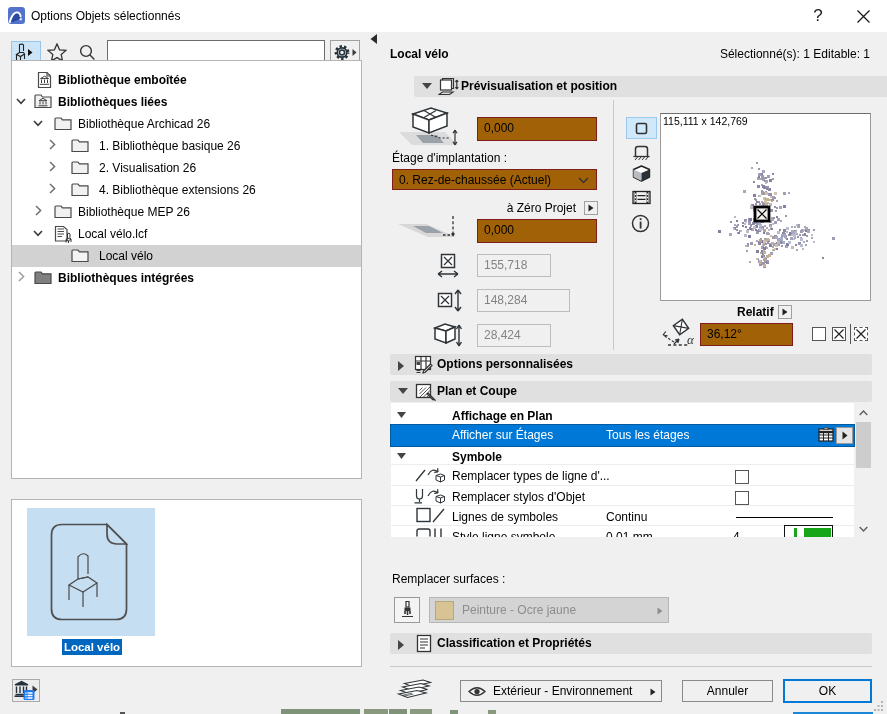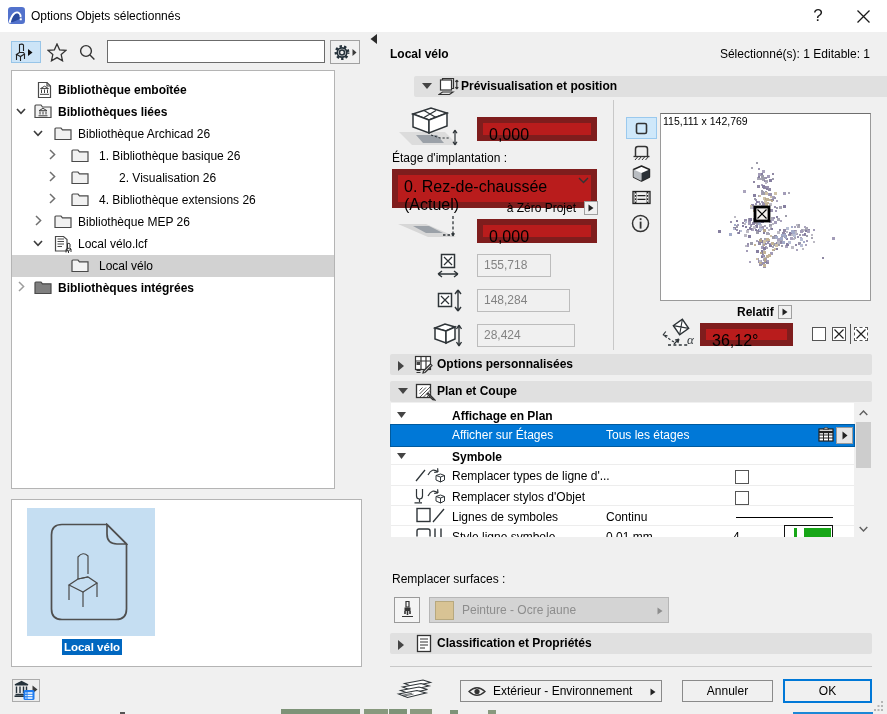--- a/index.html
+++ b/index.html
@@ -13,31 +13,31 @@
 .abs { position:absolute; }
 .bold { font-weight:bold; }
 
 #titlebar { left:0; top:0; width:887px; height:32px; background:#fff; }
 #title { left:31px; top:9px; font-size:12px; }
 #helpbtn { left:805px; top:4px; width:26px; height:24px; text-align:center; font-size:17px; line-height:24px; color:#1a1a1a; }
 #chairbtn { left:11px; top:41px; width:30px; height:22px; background:#cce4f7; border:1px solid #98c5e8; }
 #gearbtn { left:330px; top:40px; width:30px; height:24px; border:1px solid #a0a0a0; background:#f0f0f0; }
 #searchbox { left:107px; top:40px; width:218px; height:23px; background:#fff; border:1px solid #6b6b6b; }
 
-#treepanel { left:11px; top:70px; width:324px; height:419px; background:#fff; border:1px solid #b4b4b4; overflow:hidden;padding-left:36px; }
+#treepanel { left:11px; top:60px; width:351px; height:419px; background:#fff; border:1px solid #b4b4b4; overflow:hidden;padding-left:36px; }
 #prevpanel { left:11px; top:499px; width:351px; height:168px; background:#fff; border:1px solid #b4b4b4; }
 .trow { position:absolute; left:0; width:349px; height:22px; line-height:22px; white-space:nowrap; }
 .trow .lbl { position:absolute; top:0; }
 .sel { background:#d2d2d2; }
 
 .hdrbar { left:390px; width:482px; height:21px; background:#e0e0e0; border-radius:2px; }
 .hdrbar .htxt { position:absolute; left:47px; top:3px; font-weight:bold; }
 .hdrbar .aro { position:absolute; left:8px; top:7px; }
 .hdrbar .ico { position:absolute; left:24px; top:1px; }
-.fld { position:absolute; background:#b91c1c; border:6px solid #7f1d1d; font-size:16px; padding:3px 0 0 6px; }
+.fld { position:absolute; background:#a16207; border:1px solid #7f1d1d; font-size:12px; padding:3px 0 0 6px; }
 .dfld { position:absolute; background:#f0f0f0; border:1px solid #bcbcbc; color:#838383; font-size:12px; padding:3px 0 0 6px; }
 .smallbtn { position:absolute; background:#f0f0f0; border:1px solid #a0a0a0; }
 </style>
 </head>
 <body>
 <div id="win">
 
   <div id="titlebar" class="abs"></div>
   <svg class="abs" style="left:8px; top:7px;" width="17" height="17" viewBox="0 0 17 17">
     <rect x="0" y="0" width="17" height="17" rx="3.2" fill="#5272cc"></rect>
@@ -88,21 +88,21 @@
       </div>
     <div class="trow" style="top:30px;">
         <span class="lbl bold" style="left:46px;">Bibliothèques liées</span>
       </div>
     <div class="trow" style="top:52px;">
         <span class="lbl" style="left:66px;">Bibliothèque Archicad 26</span>
       </div>
     <div class="trow" style="top:74px;">
         <span class="lbl" style="left:87px;">1. Bibliothèque basique 26</span>
       </div>
-    <div class="trow" style="top:96px;margin-left:20px;">
+    <div class="trow" style="top:96px;">
         <span class="lbl" style="left:87px;">2. Visualisation 26</span>
       </div>
     <div class="trow" style="top:118px;">
         <span class="lbl" style="left:87px;">4. Bibliothèque extensions 26</span>
       </div>
     <div class="trow" style="top:140px;">
         <span class="lbl" style="left:66px;">Bibliothèque MEP 26</span>
       </div>
     <div class="trow" style="top:162px;">
         <span class="lbl" style="left:66px;text-align:right;">Local vélo.lcf</span>
@@ -275,33 +275,33 @@
       </svg>
     <svg class="ico" width="22" height="19" viewBox="0 0 22 19">
       <rect x="3.5" y="1.5" width="13" height="16" fill="#fff" stroke="#333" stroke-width="1.3"></rect>
       <path d="M6 5 L14 5 M6 8 L14 8 M6 11 L14 11 M6 14 L11 14" stroke="#333" stroke-width="1.2"></path>
     </svg>
     <span class="htxt">Classification et Propriétés</span>
     </div>
 
   <div class="fld" style="left:477px; top:117px; width:120px; height:24px;">0,000</div>
   <div class="abs" style="left:392px; top:151px;">Étage d'implantation :</div>
-  <div class="fld" style="left:392px; top:169px; width:205px; height:39px;">0. Rez-de-chaussée (Actuel)</div>
+  <div class="fld" style="left:392px; top:169px; width:205px; height:21px;">0. Rez-de-chaussée (Actuel)</div>
   <svg class="abs" style="left:578px; top:177px;" width="11" height="7" viewBox="0 0 11 7">
       <path d="M1 1 L5.5 5.6 L10 1" fill="none" stroke="#333" stroke-width="1.4"></path>
     </svg>
   <div class="abs" style="left:470px; top:201px; width:106px; text-align:right;">à Zéro Projet</div>
   <div class="smallbtn" style="left:584px; top:201px; width:14px; height:14px;"></div>
   <svg class="abs" style="left:588px; top:204px;" width="6" height="8" viewBox="0 0 6 8">
       <path d="M0.5 0.5 L5.5 4 L0.5 7.5 Z" fill="#222"></path>
     </svg>
   <div class="fld" style="left:477px; top:219px; width:120px; height:24px;">0,000</div>
   <div class="dfld" style="left:477px; top:254px; width:74px; height:23px;">155,718</div>
   <div class="dfld" style="left:477px; top:289px; width:93px; height:23px;">148,284</div>
-  <div class="dfld" style="left:477px; top:324px; width:98px; height:23px;">28,424</div>
+  <div class="dfld" style="left:477px; top:324px; width:74px; height:23px;">28,424</div>
   <div class="abs" style="left:613px; top:100px; width:1px; height:250px; background:#c8c8c8;"></div>
 
   <svg class="abs" style="left:398px; top:107px;" width="66" height="40" viewBox="0 0 66 40">
     <path d="M1 25 L47 25 L60 38 L14 38 Z" fill="#dcdcdc"></path>
     <path d="M18 28 L39 28 L46 36 L25 36 Z" fill="#9ba1a8"></path>
     <g fill="#fff" stroke="#2e3438" stroke-width="1.5">
       <path d="M15 7 L33 1 L49 6 L31 13 Z"></path>
       <path d="M15 7 L15 20 L31 26 L31 13 Z"></path>
       <path d="M31 13 L49 6 L49 19 L31 26 Z"></path>
     </g>

